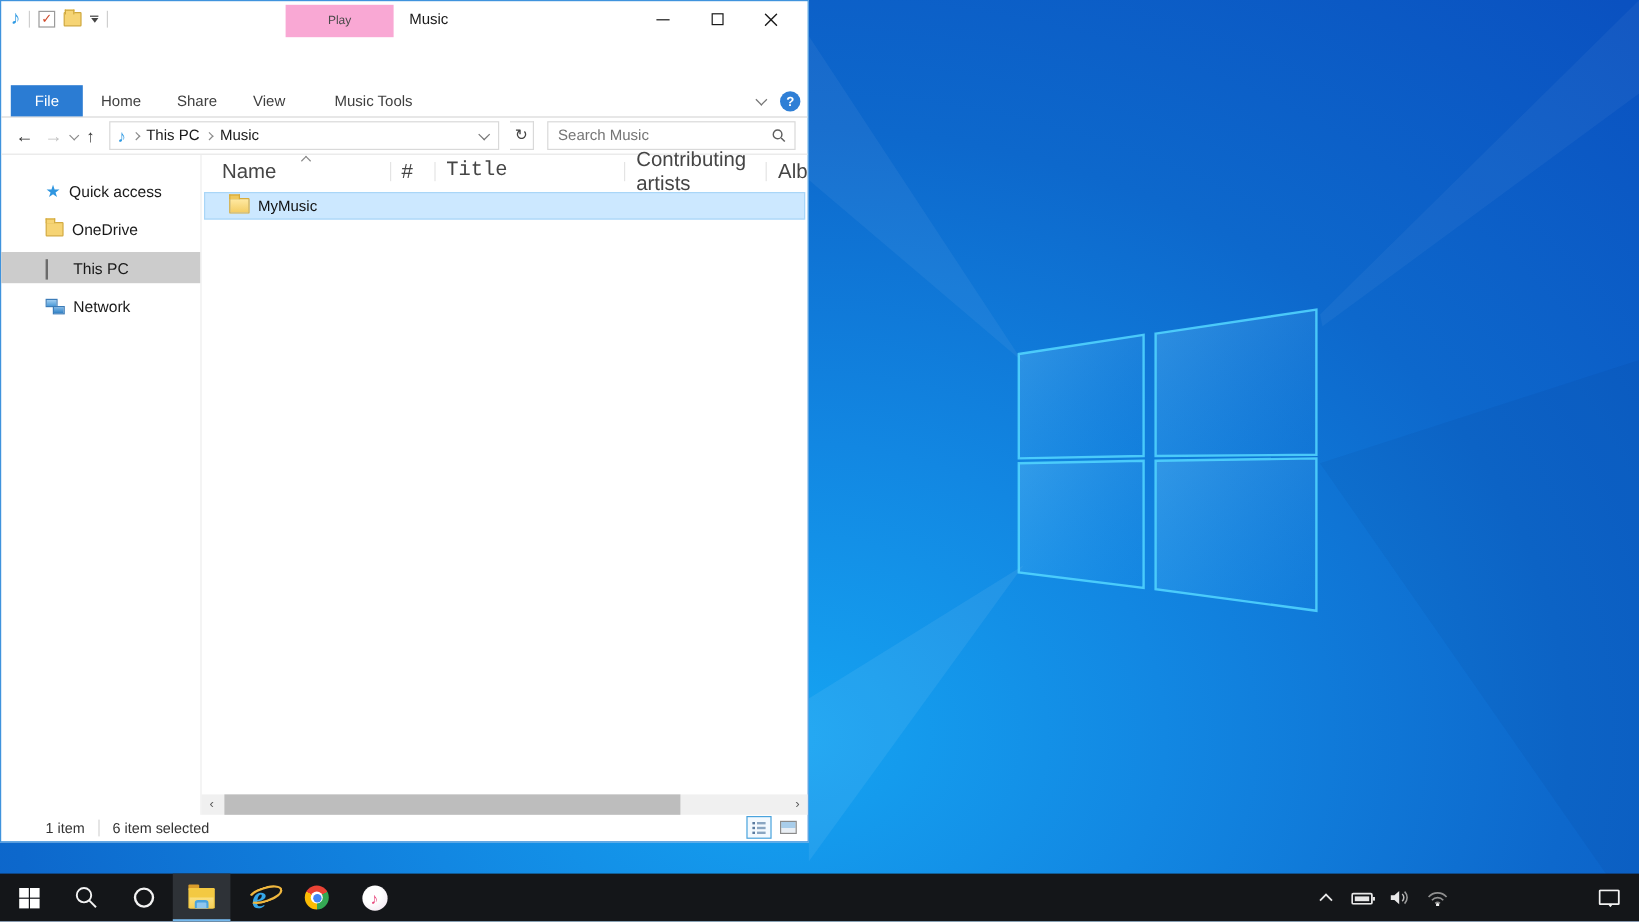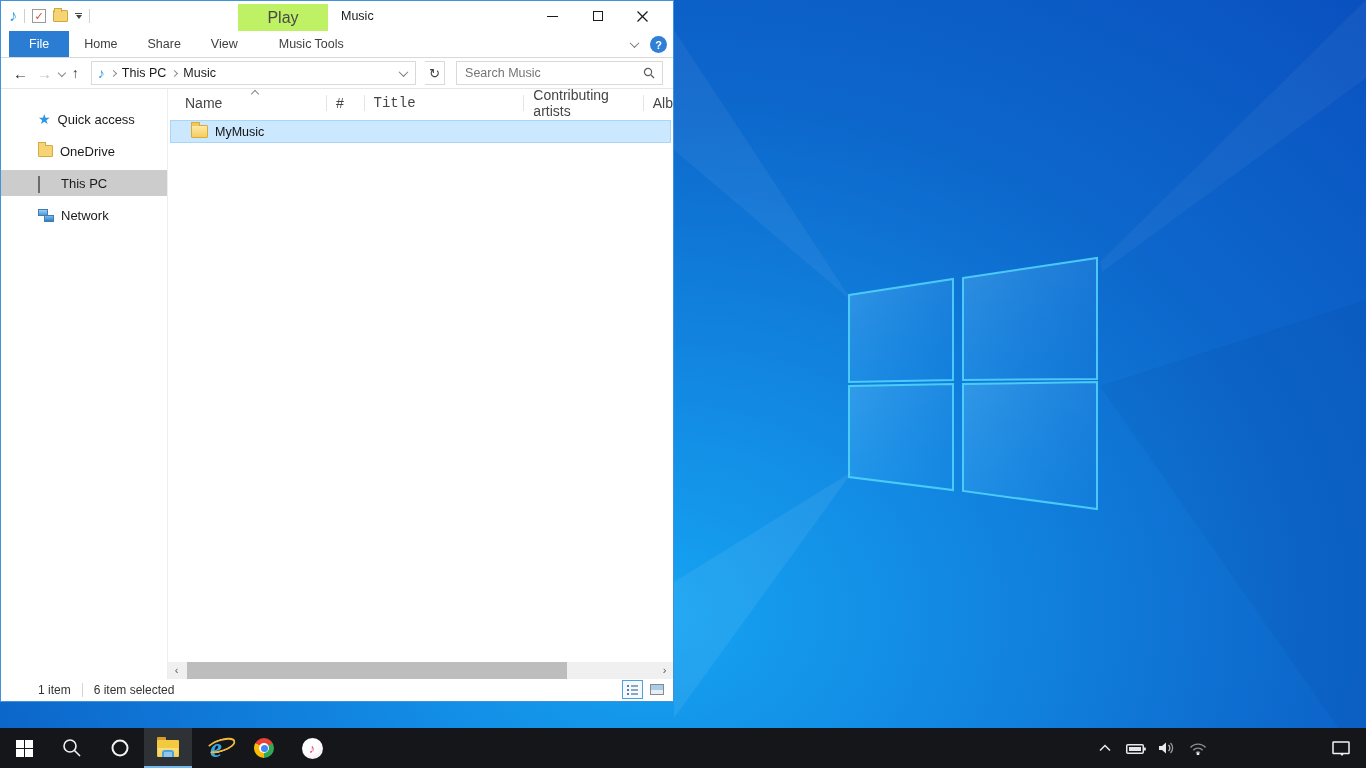--- a/index.html
+++ b/index.html
@@ -25,32 +25,32 @@
     font-size:11px; line-height:12px; text-align:center; color:#d04a2a; }
   .icon-qat-folder { width:15px; height:12px; background:#f6d474; border:1px solid #cfa83e;
     border-radius:1px; position:relative; }
   .icon-qat-folder::before { content:""; position:absolute; left:0; top:-3px; width:6px; height:3px;
     background:#f6d474; border:1px solid #cfa83e; border-bottom:none; }
   .icon-customize { display:flex; flex-direction:column; align-items:center; gap:1px; }
   .icon-customize .bar { width:7px; height:1px; background:#444; }
   .icon-customize .tri { width:0; height:0; border-left:3.5px solid transparent;
     border-right:3.5px solid transparent; border-top:4px solid #444; }
   .play-label { position:absolute; left:237px; top:3px; width:90px; height:27px;
-    background:#bef264; display:flex; align-items:center; justify-content:center;
-    font-size:16px; color:#494949; }
+    background:#f9a8d4; display:flex; align-items:center; justify-content:center;
+    font-size:10px; color:#494949; }
   .win-title { position:absolute; left:340px; top:0; height:30px; line-height:30px;
     font-size:12.5px; color:#1a1a1a; }
   .caption { position:absolute; right:8px; top:0; height:30px; display:flex; }
   .cap-btn { width:45px; height:30px; display:flex; align-items:center; justify-content:center; }
   .cap-min { width:11px; height:1px; background:#1a1a1a; }
   .cap-max { width:10px; height:10px; border:1px solid #1a1a1a; }
 
   
   .tabs-row { position:relative; height:27px; flex:0 0 27px; display:flex; align-items:stretch;
-    border-bottom:1px solid #d8d8d8; padding-left:8px; }
+    border-bottom:1px solid #d8d8d8; padding-left:8px;margin-top:40px; }
   .tab { display:flex; align-items:center; padding:0 15px; font-size:12.5px; color:#3f3f3f; }
   .tab-file { background:#2b7cd3; color:#fff; padding:0 20px; }
   .tab-musictools { margin-left:11px; }
   .tabs-right { position:absolute; right:6px; top:0; height:27px; display:flex;
     align-items:center; gap:12px; }
   .chev { width:7px; height:7px; border-left:1px solid #777; border-top:1px solid #777; }
   .chev-down { transform:rotate(225deg) translate(1px,1px); }
   .help-btn { width:17px; height:17px; border-radius:50%; background:#2f7fd6; color:#fff;
     font-size:11px; font-weight:bold; display:flex; align-items:center; justify-content:center; }
 
@@ -93,21 +93,21 @@
   .icon-pc .scr { width:16px; height:10px; border:1px solid #6b6b6b; background:#9fd1f2;
     background:linear-gradient(180deg,#bfe2f7,#6fb9e8); }
   .icon-pc .base { width:8px; height:2px; background:#6b6b6b; margin:1px auto 0; }
   .icon-net { width:16px; height:13px; position:relative; }
   .icon-net .m1,.icon-net .m2 { position:absolute; width:10px; height:7px;
     background:linear-gradient(180deg,#9fcdf0,#4d9bd8); border:1px solid #3c7cb8; }
   .icon-net .m1 { left:0; top:0; } .icon-net .m2 { right:0; bottom:0; background:linear-gradient(180deg,#7fb9e8,#2f80c4); }
 
   .file-area { flex:1; display:flex; flex-direction:column; border-left:1px solid #ededed; min-width:0; }
   .col-headers { position:relative; height:27px; flex:0 0 27px; display:flex; align-items:center;
-    font-size:14px; color:#454545; }
+    font-size:17px; color:#454545; }
   .col { height:16px; display:flex; align-items:center; border-right:1px solid #e4e4e4; }
   .col-name { width:161px; padding-left:17px; }
   .col-num { width:38px; padding-left:9px; }
   .col-title { width:162px; padding-left:9px;font-family:Liberation Mono, monospace; }
   .col-artists { width:121px; padding-left:9px; }
   .col-album { flex:1; padding-left:9px; border-right:none; }
   .sort-caret { position:absolute; left:84px; top:2px; width:6px; height:6px;
     border-left:1px solid #8a8a8a; border-top:1px solid #8a8a8a; transform:rotate(45deg); }
   .rows { flex:1; position:relative; }
   .file-row { position:absolute; left:2px; right:2px; top:4px; height:23px;

